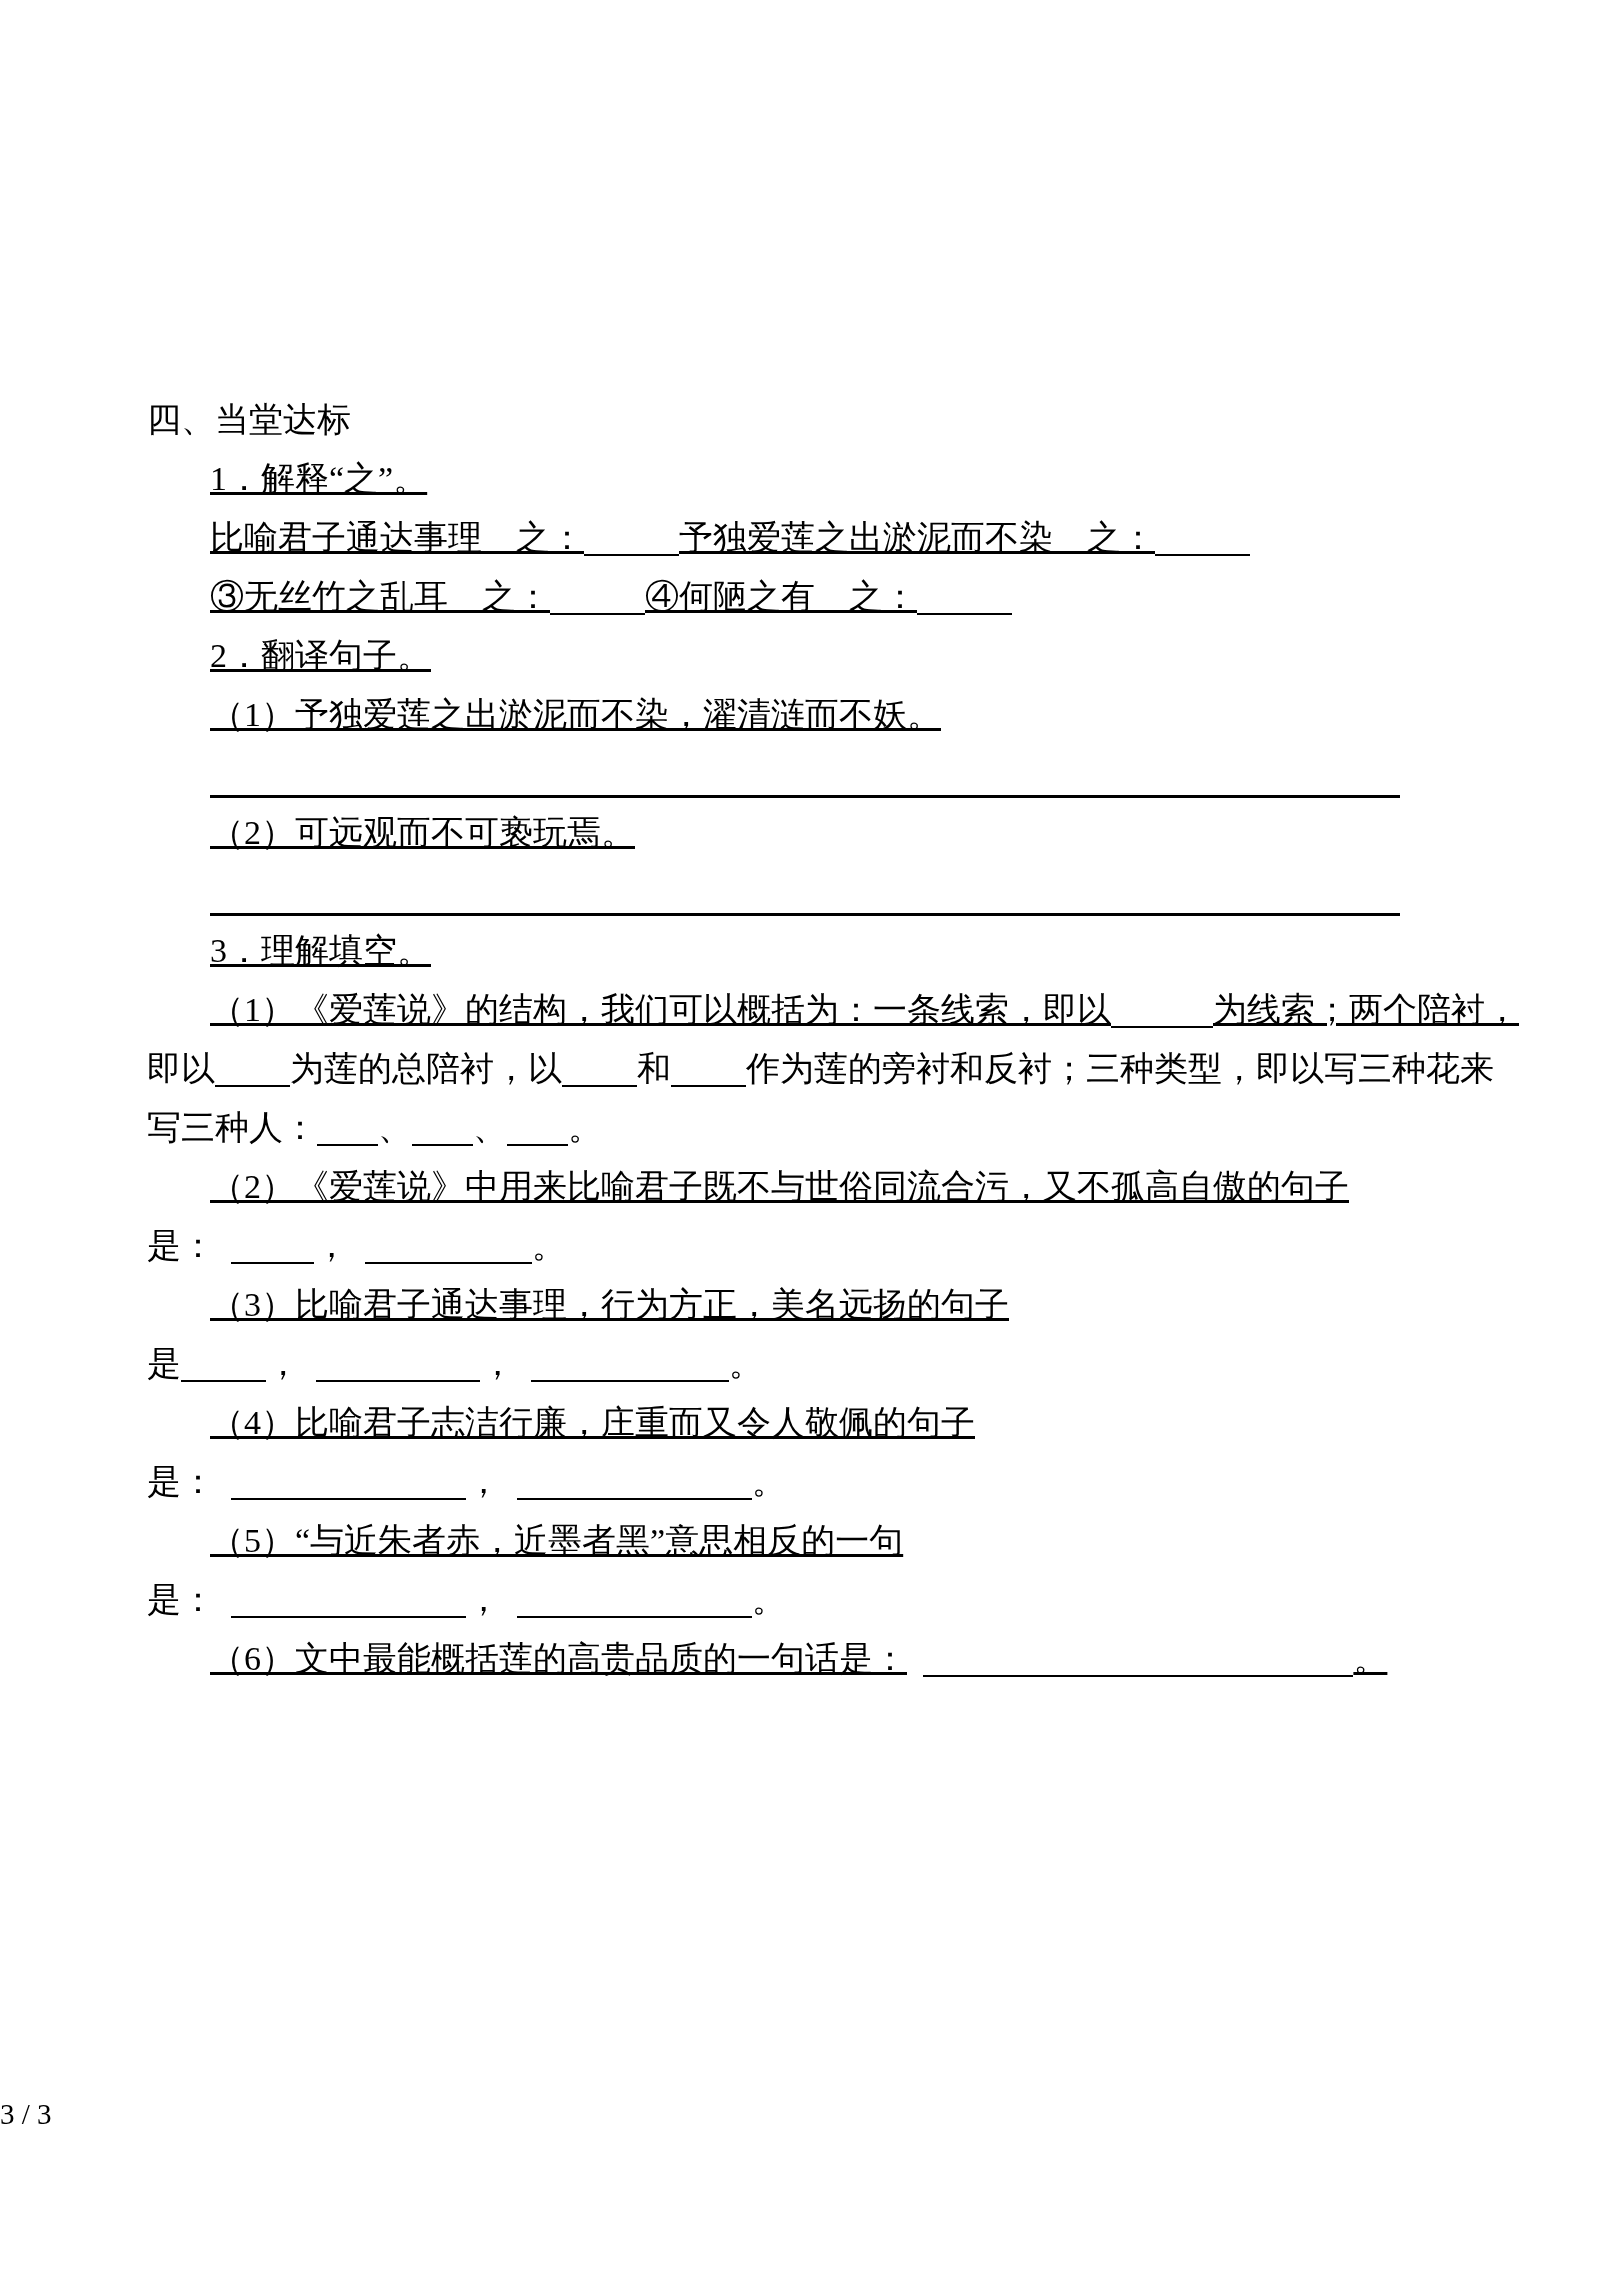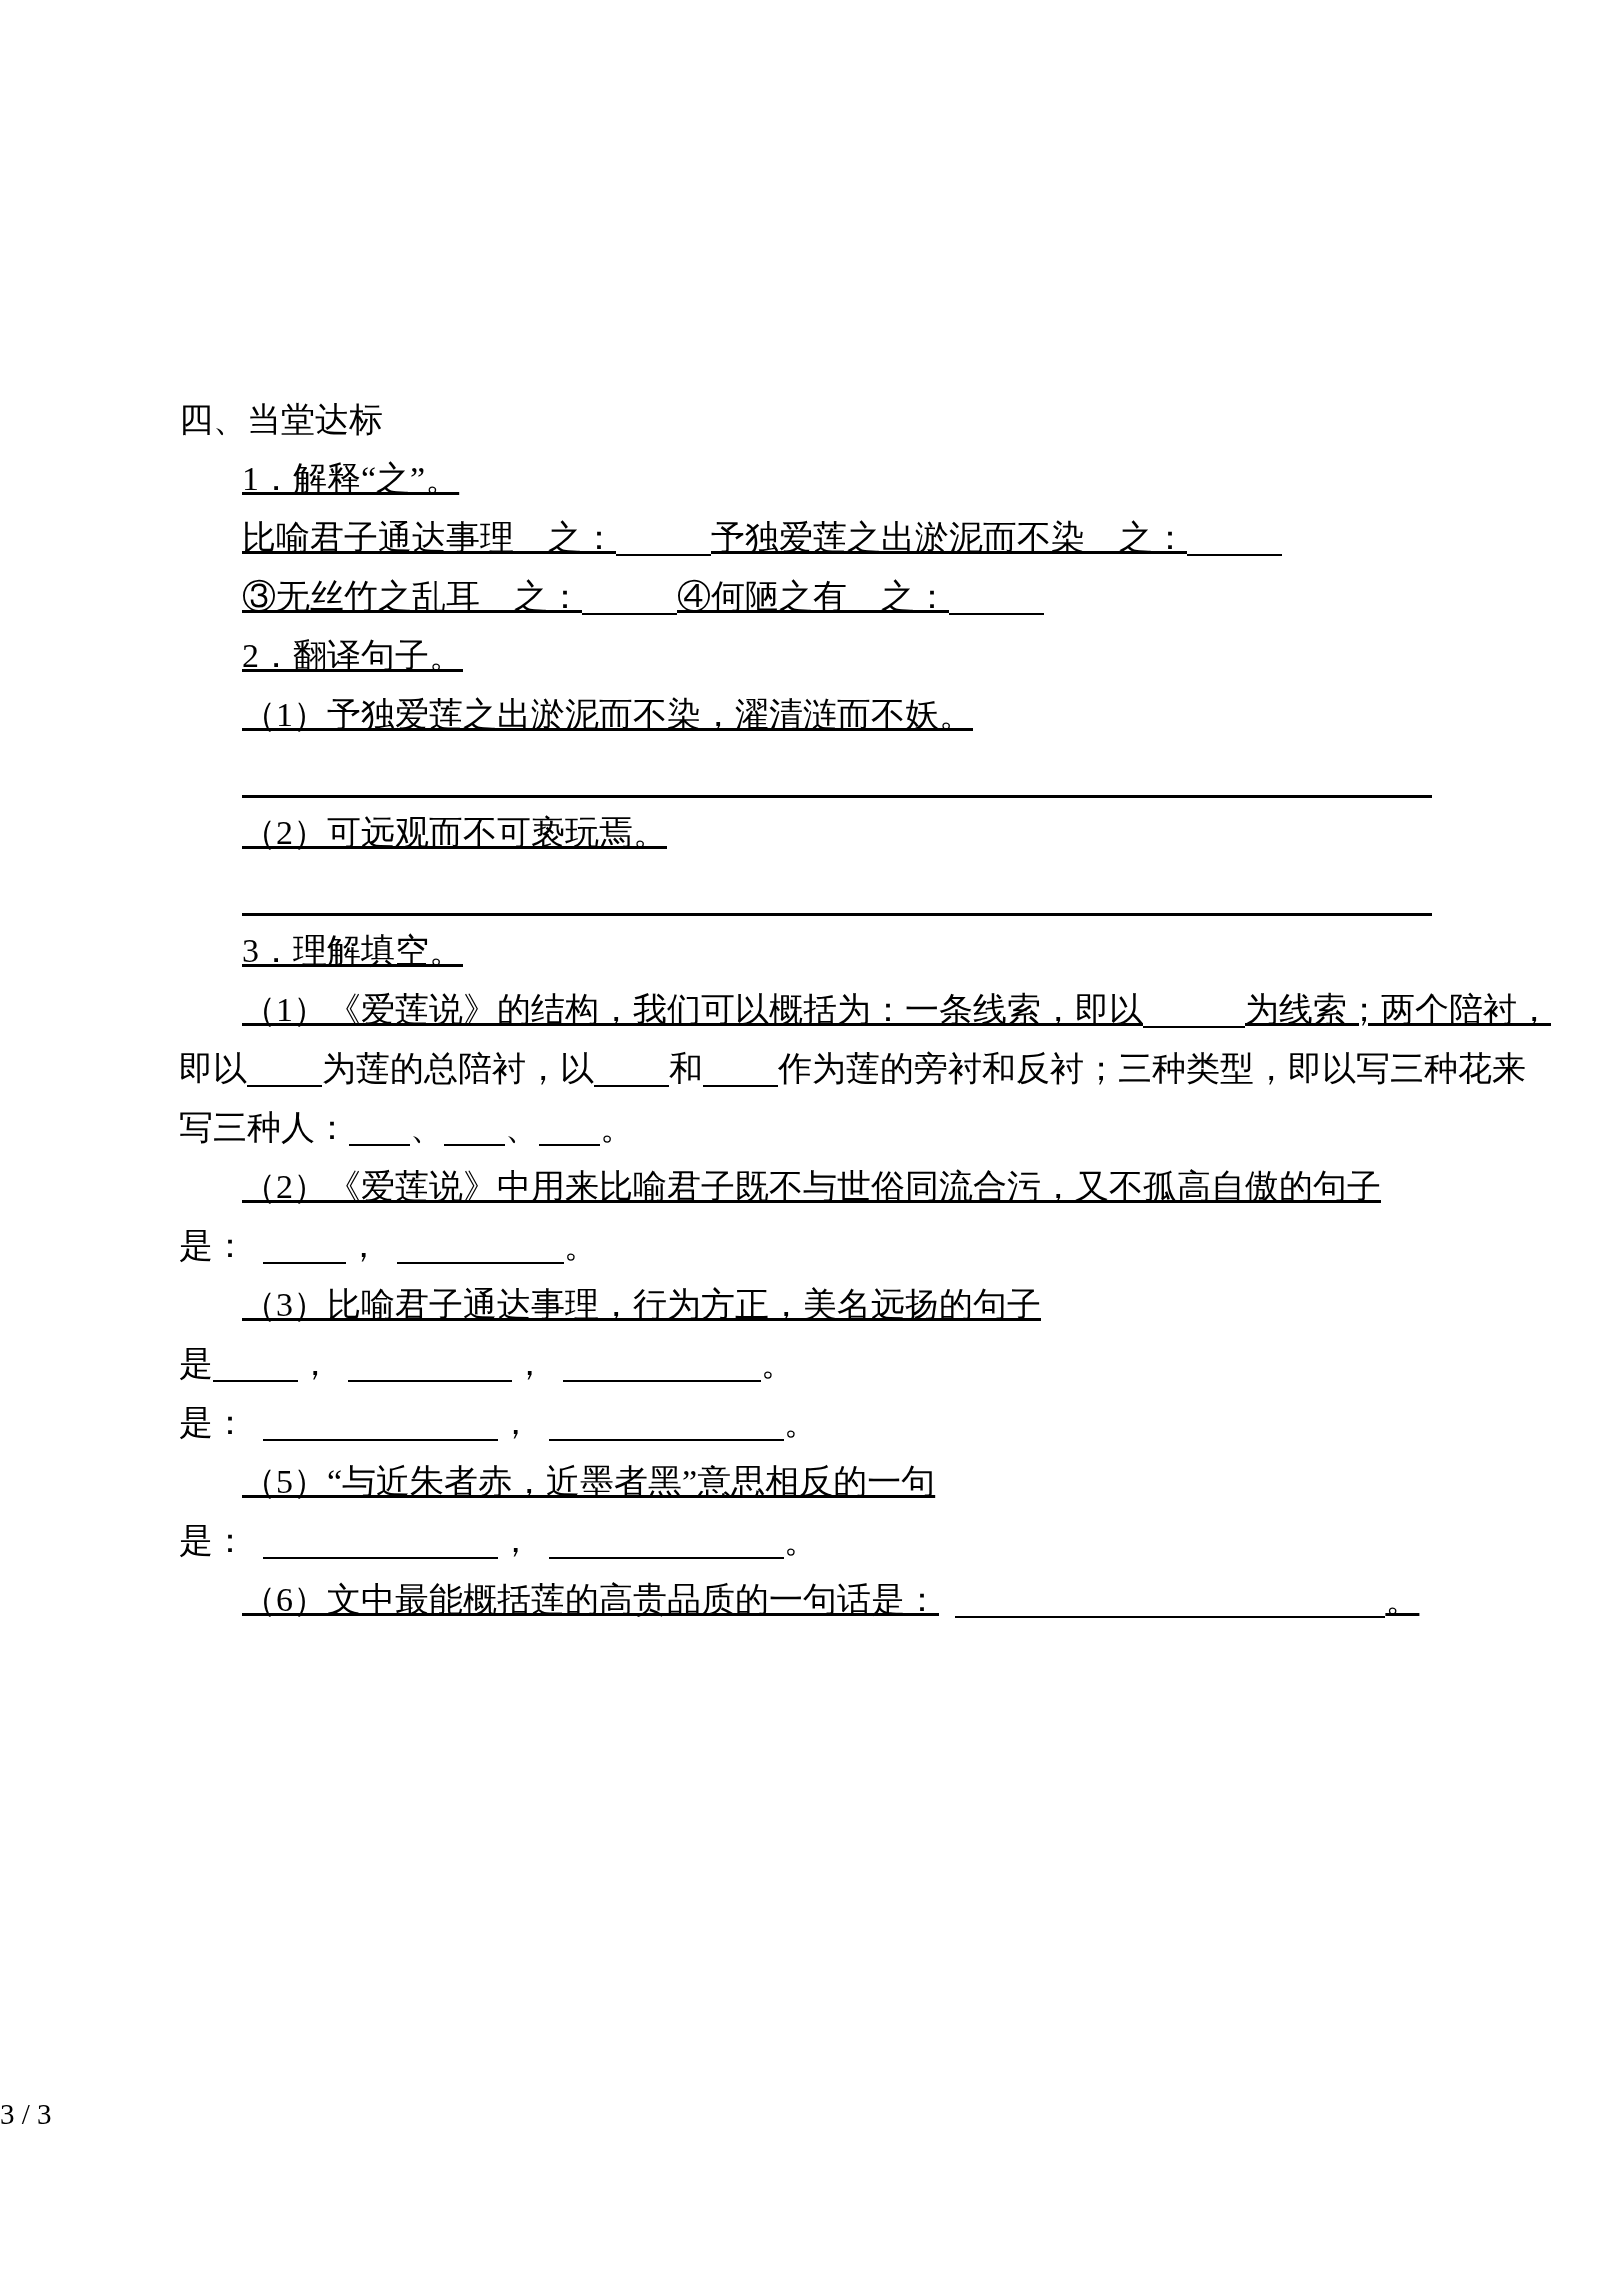--- a/index.html
+++ b/index.html
@@ -5,21 +5,21 @@
   html,body{margin:0;padding:0;}
   body{
     width:1623px;height:2295px;background:#ffffff;color:#000000;
     font-family:"Liberation Serif","DejaVu Serif",serif;
     position:relative;overflow:hidden;
   }
   .content{
     position:absolute;left:147px;top:390px;width:1336px;
     font-size:34px;line-height:59px;
   }
-  .row{height:59px;white-space:nowrap;margin-left:32px;}
+  .row{height:59px;white-space:nowrap;}
   .indent{padding-left:63px;text-decoration:underline;}
   .blank{
     display:inline-block;height:1em;
     border-bottom:2.7px solid #000;
     margin-bottom:-6.8px;
   }
   .gl{margin-left:16.4px;}
   .bl90{width:61px;}
   .bl110{width:75px;}
   .bl122{width:83px;}
@@ -107,20 +107,23 @@
   </div>
 
   <div class="row indent">
     <span>（3）比喻君子通达事理，行为方正，美名远扬的句子</span>
   </div>
 
   <div class="row">
     <span>是</span><span class="blank bl125"></span><span>，</span><span class="blank bl240 gl"></span><span>，</span><span class="blank bl290 gl"></span><span>。</span>
   </div>
 
+  <div class="row indent">
+    <span>（4）比喻君子志洁行廉，庄重而又令人敬佩的句子</span>
+  </div>
 
   <div class="row">
     <span>是：</span><span class="blank bl345 gl"></span><span>，</span><span class="blank bl345 gl"></span><span>。</span>
   </div>
 
   <div class="row indent">
     <span>（5）“与近朱者赤，近墨者黑”意思相反的一句</span>
   </div>
 
   <div class="row">

